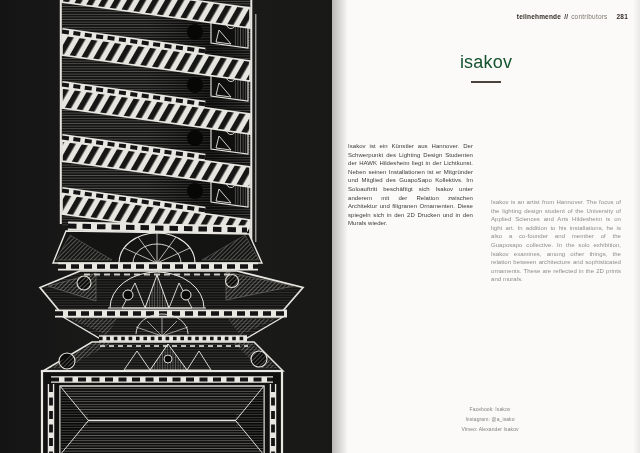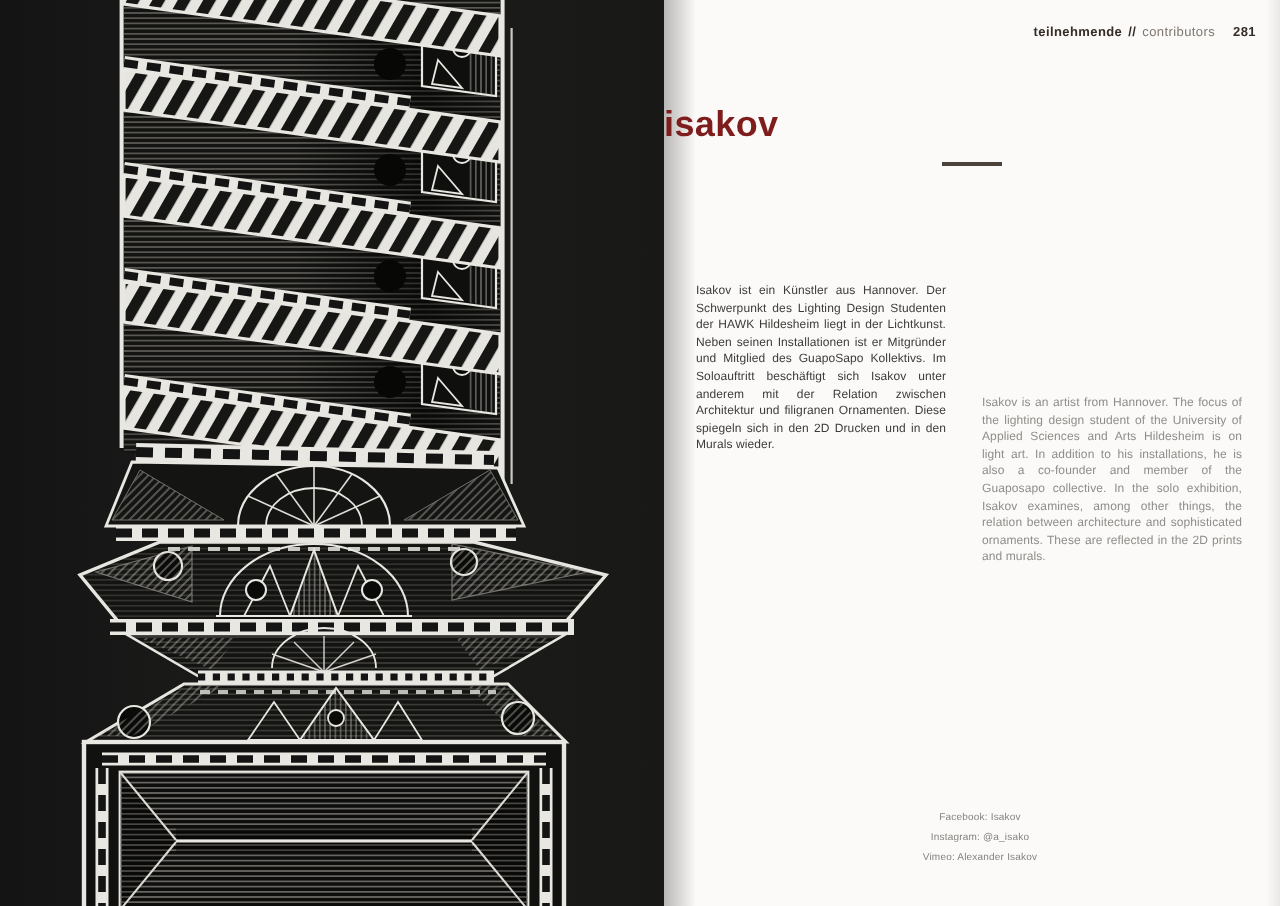--- a/index.html
+++ b/index.html
@@ -19,22 +19,22 @@
   .edge-shadow{position:absolute;right:0;top:0;width:7px;height:453px;
                background:linear-gradient(90deg,rgba(0,0,0,0),rgba(0,0,0,.07));}
 
   .running-header{position:absolute;top:13px;right:12px;font-size:6.5px;
                   letter-spacing:.2px;color:#7d766f;white-space:nowrap;}
   .running-header .hd-bold{font-weight:bold;color:#332c27;}
   .running-header .hd-sep{font-weight:bold;color:#332c27;padding:0 1px;}
   .running-header .hd-page{font-weight:bold;color:#332c27;margin-left:7px;}
 
   .page-title{position:absolute;top:52px;left:0;width:100%;margin:0;
-              font-size:18px;font-weight:bold;
-              letter-spacing:.2px;color:#7f1d1d;}
+              text-align:center;font-size:18px;font-weight:normal;
+              letter-spacing:.2px;color:#14532d;}
   .title-rule{position:absolute;top:81px;left:50%;transform:translateX(-50%);
               width:30px;height:1.6px;background:#4a423b;}
 
   .bio{position:absolute;margin:0;text-align:justify;text-align-last:left;
        font-size:6px;line-height:8.6px;letter-spacing:.05px;}
   .bio-de{top:142px;left:16px;width:125px;color:#3d3b38;}
   .bio-en{top:198px;left:159px;width:130px;color:#8f8d89;}
 
   .social{position:absolute;top:405px;left:8px;width:300px;text-align:center;
           font-size:5px;line-height:9.8px;color:#85827e;letter-spacing:.1px;}

